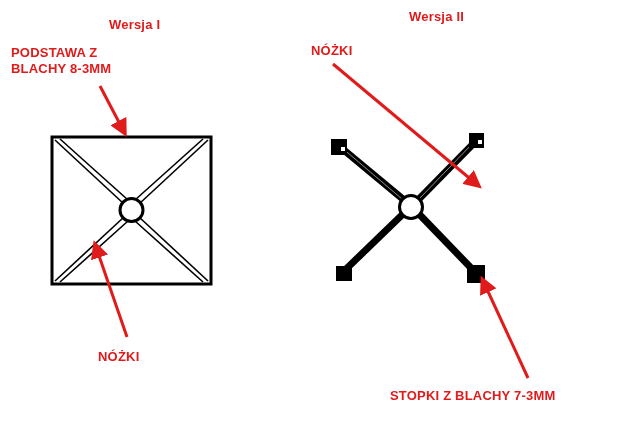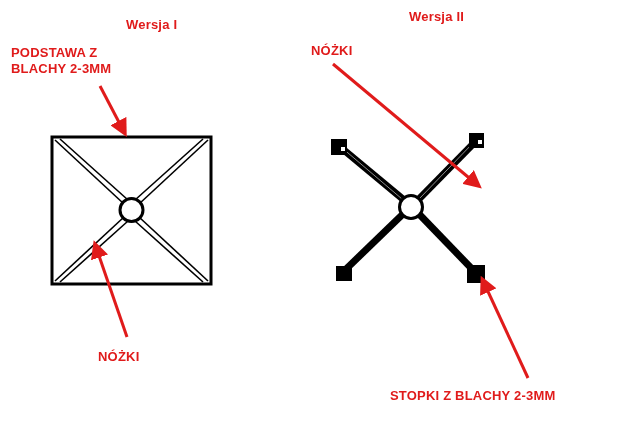--- a/index.html
+++ b/index.html
@@ -24,21 +24,21 @@
   .lbl {
     position: absolute;
     color: #e01b1b;
     font-weight: bold;
     font-size: 13px;
     line-height: 16px;
     white-space: pre;
     letter-spacing: 0.2px;
   }
   #title-left {
-    left: 126px;
+    left: 109px;
     top: 17px;
   }
   #title-right {
     left: 409px;
     top: 9px;
     text-align: right;
   }
   #lbl-podstawa {
     left: 11px;
     top: 45px;
@@ -116,16 +116,16 @@
     <line x1="100" y1="86" x2="122" y2="128" marker-end="url(#arrowhead)"></line>
     <line x1="127" y1="337" x2="97" y2="250" marker-end="url(#arrowhead)"></line>
     <line x1="333" y1="64" x2="474" y2="182" marker-end="url(#arrowhead)"></line>
     <line x1="528" y1="378" x2="485" y2="285" marker-end="url(#arrowhead)"></line>
   </g>
 </svg>
 
 <div class="lbl" id="title-left">Wersja I</div>
 <div class="lbl" id="title-right">Wersja II</div>
 <div class="lbl" id="lbl-podstawa">PODSTAWA Z
-BLACHY 2-3MM</div>
+BLACHY 8-3MM</div>
 <div class="lbl" id="lbl-nozki-left">NÓŻKI</div>
 <div class="lbl" id="lbl-nozki-right">NÓŻKI</div>
-<div class="lbl" id="lbl-stopki">STOPKI Z BLACHY 2-3MM</div>
+<div class="lbl" id="lbl-stopki">STOPKI Z BLACHY 7-3MM</div>
 
 </body></html>

